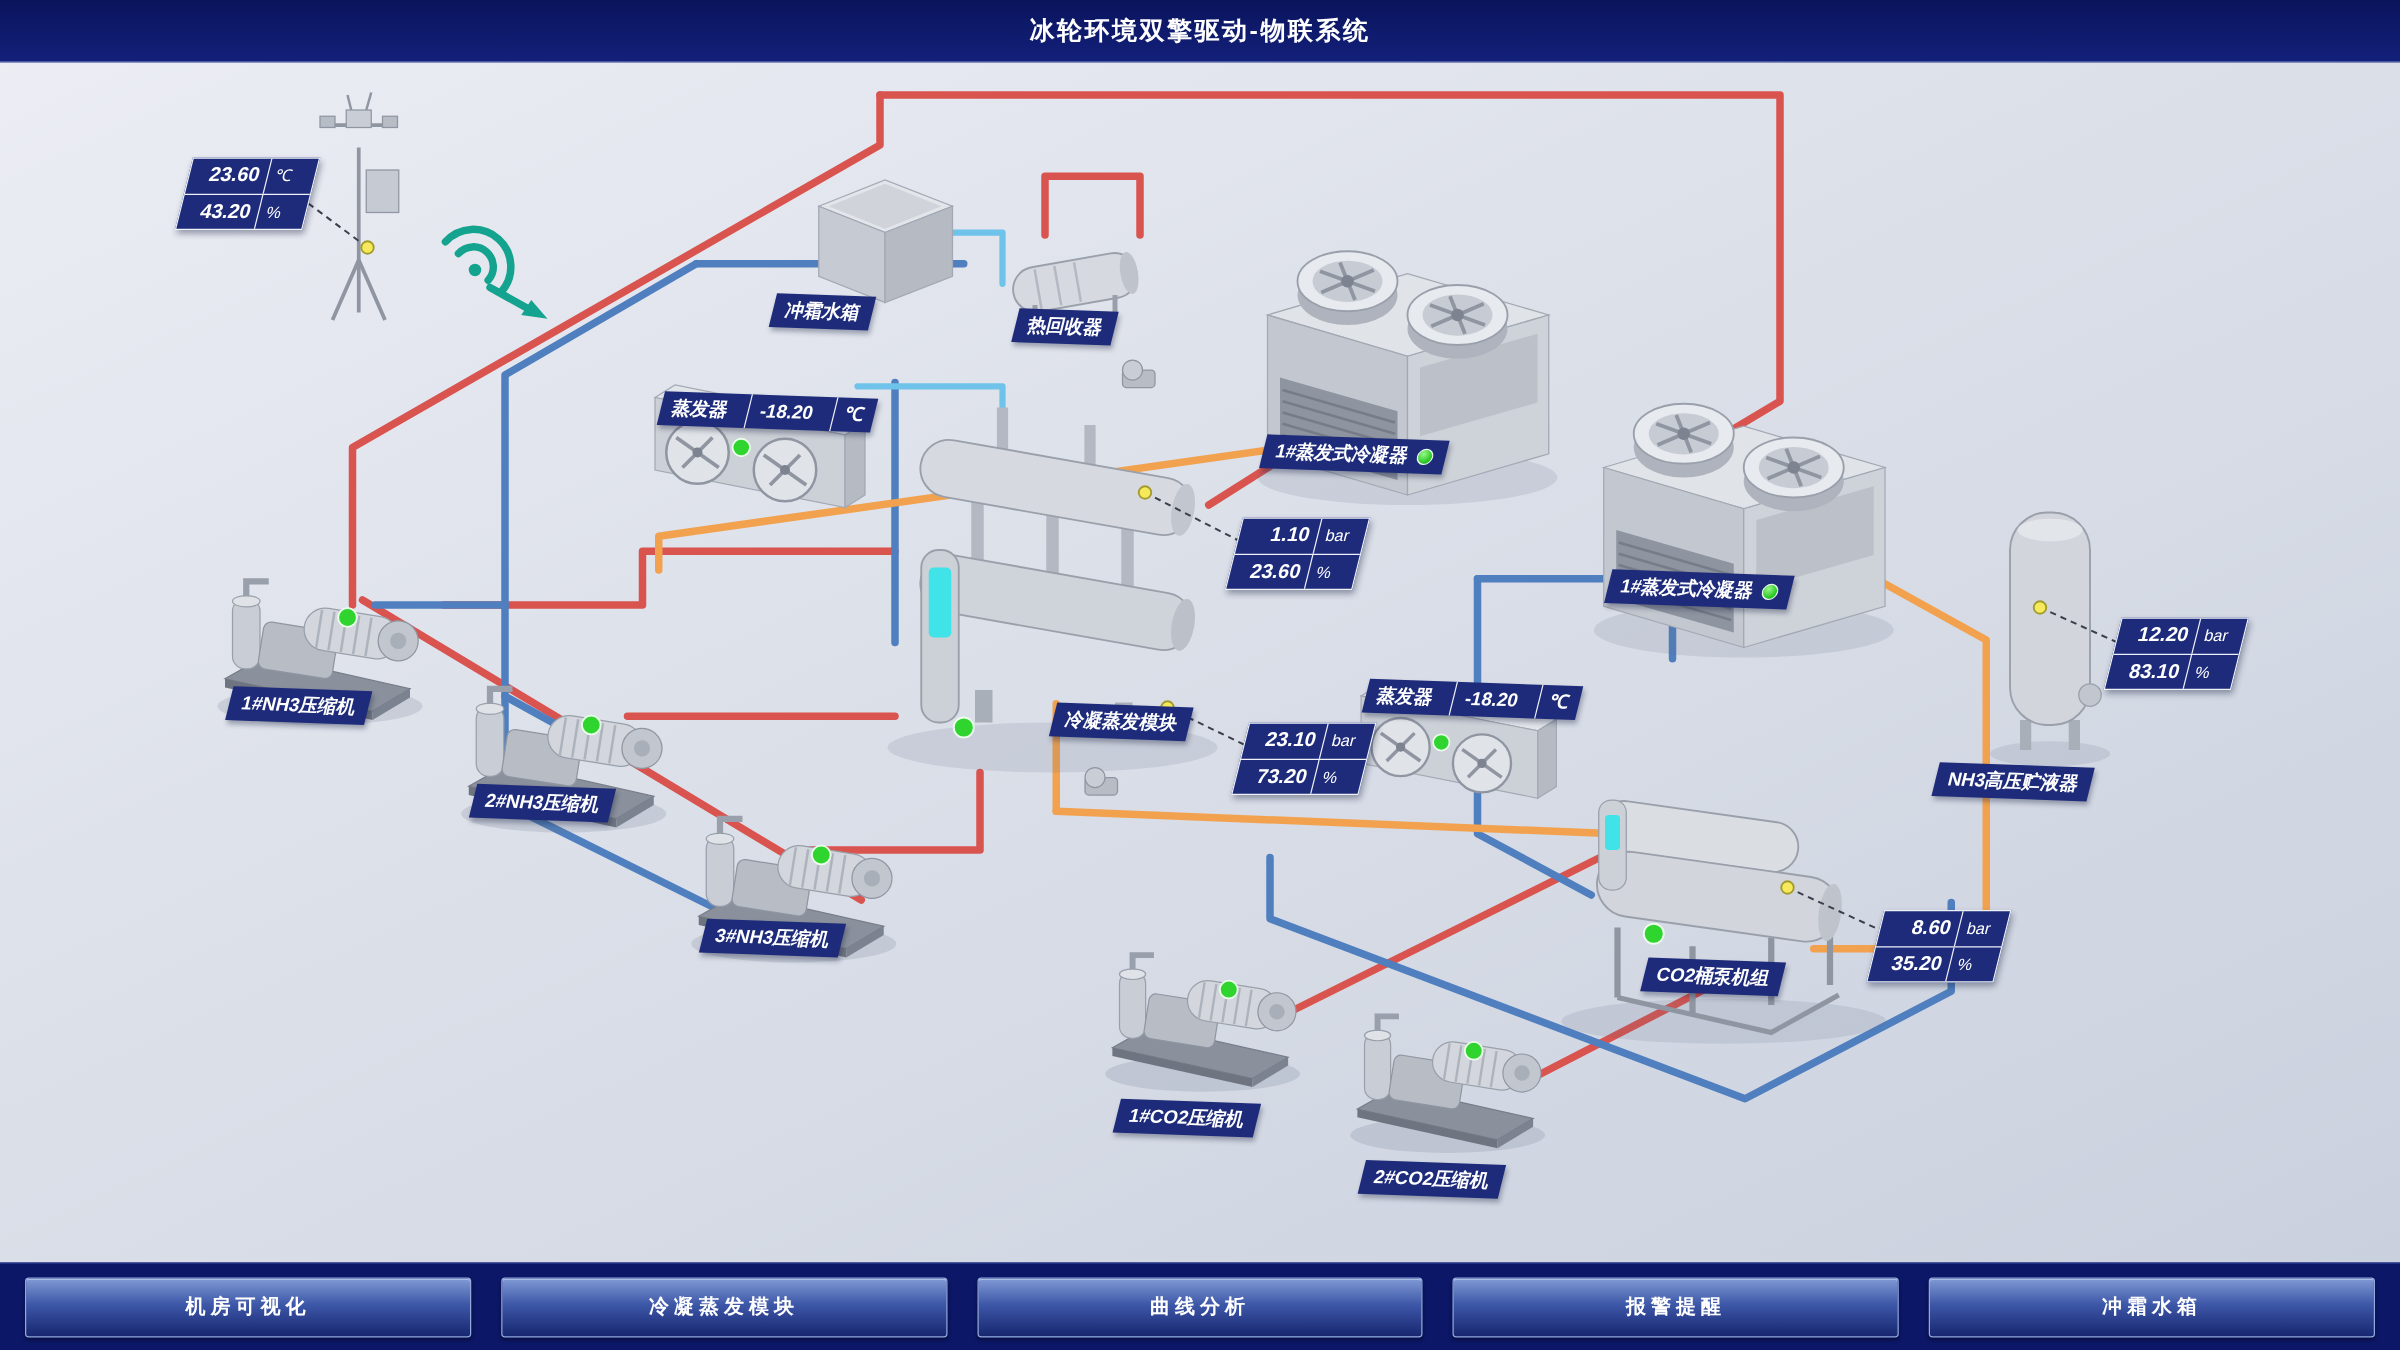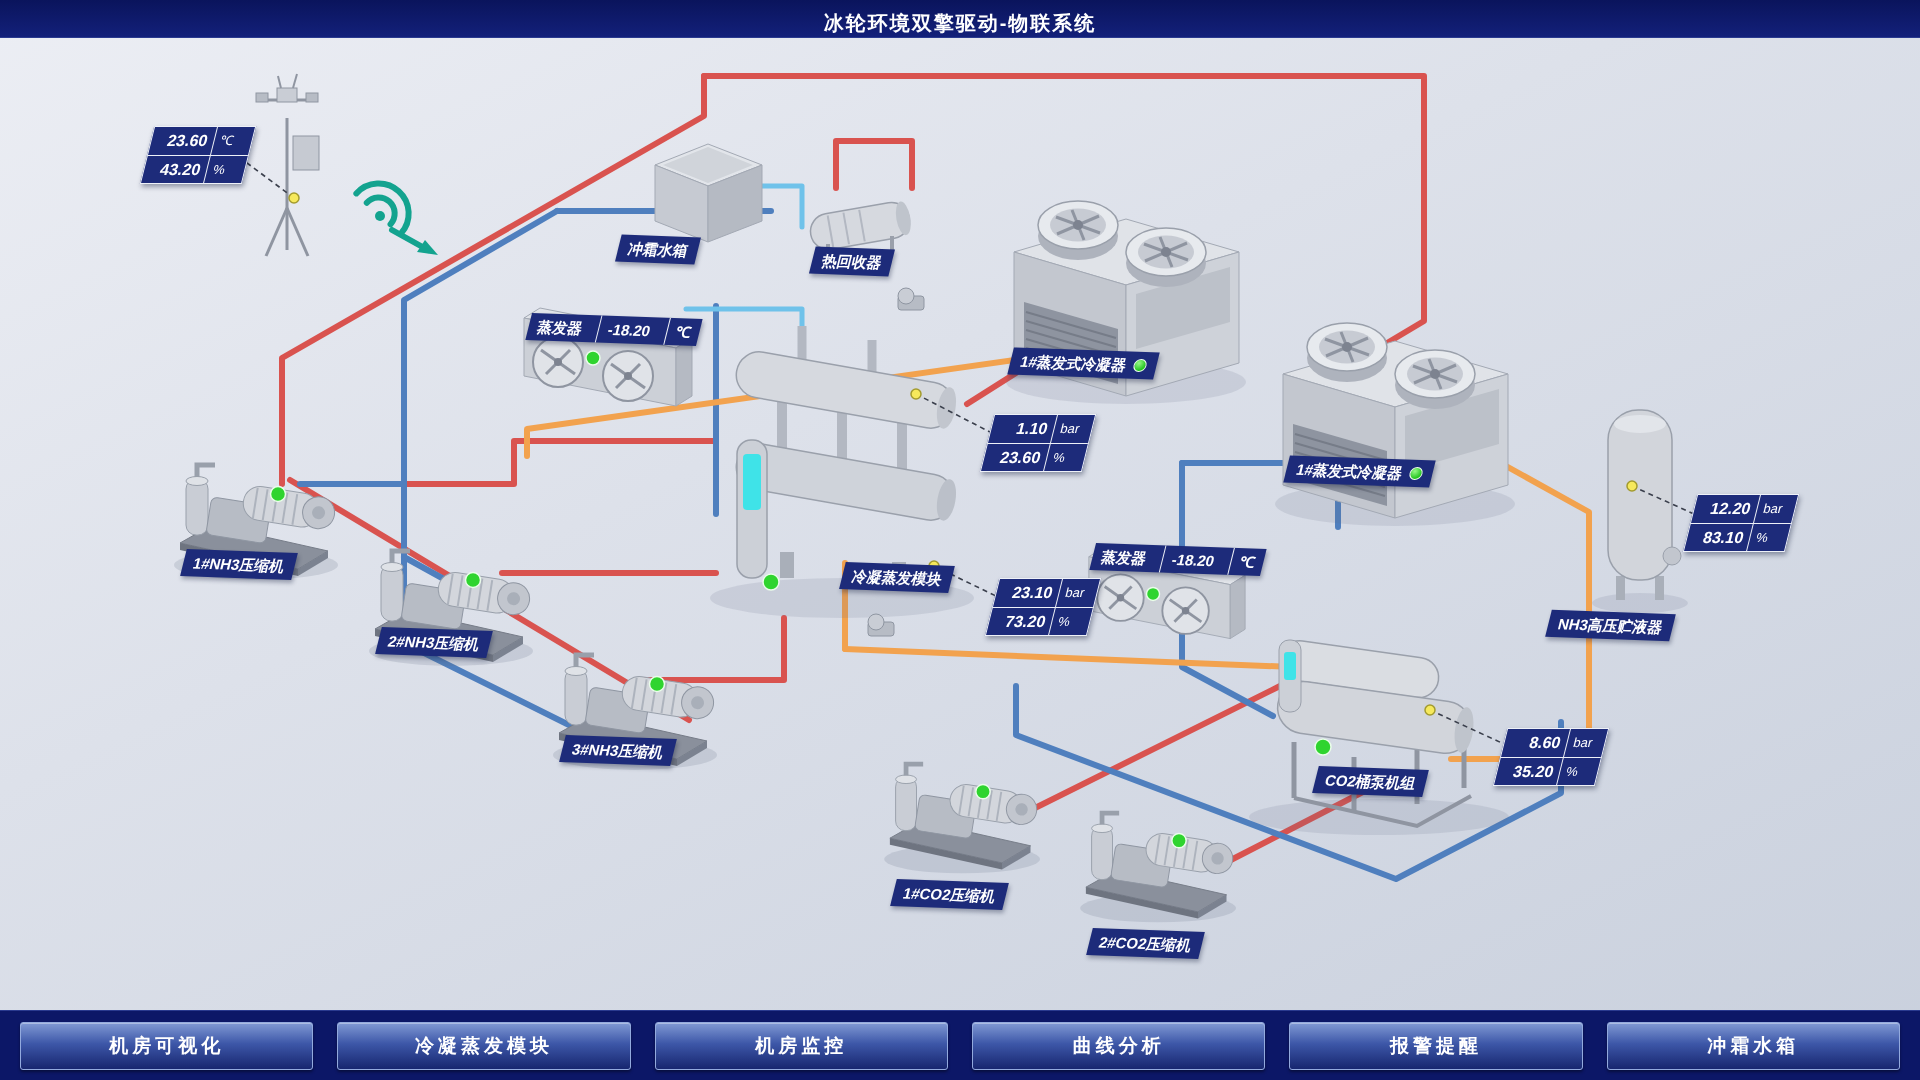--- a/index.html
+++ b/index.html
@@ -2,22 +2,22 @@
 <html><head>
 <meta charset="utf-8">
 <style>
   * { margin:0; padding:0; box-sizing:border-box; }
   html,body { width:1920px; height:1080px; overflow:hidden; font-family:"Liberation Sans",sans-serif; background:#cdd4e0; }
   .app { position:relative; width:1920px; height:1080px; }
 
   .scene { position:absolute; inset:0; background:linear-gradient(155deg,#eceef4 0%,#dde1ea 40%,#c9d0dd 100%); }
   .scene-svg { position:absolute; left:0; top:0; }
 
-  .header { position:absolute; top:0; left:0; right:0; height:38px; z-index:20;
-            background:linear-gradient(180deg,#0a145c,#13207a); display:flex; align-items:flex-end; justify-content:center;
+  .header { position:absolute; top:0; left:0; right:0; height:50px; z-index:20;
+            background:linear-gradient(180deg,#0a145c,#13207a); display:flex; align-items:center; justify-content:center;
             border-bottom:1px solid #2a3a8f; }
   .header-title { color:#ffffff; font-size:20px; font-weight:bold; letter-spacing:2px; }
 
   .plate { position:absolute; z-index:10; background:#1d2b7a; color:#fff; font-weight:bold; font-size:15px;
            line-height:1; padding:6px 10px; white-space:nowrap; display:flex; align-items:center; gap:7px;
            transform:skewX(-12deg) rotate(2deg); box-shadow:2px 3px 4px rgba(20,30,60,.35); }
   .plate-split { padding:0; }
   .plate-split .seg { padding:6px 9px; }
   .plate-split .seg + .seg { border-left:1px solid #eef1f8; }
   .dot { width:13px; height:13px; border-radius:50%; flex:0 0 auto;
@@ -27,21 +27,21 @@
            border:1px solid #eef1f8; box-shadow:2px 3px 5px rgba(20,30,60,.4); }
   .gauge .row { display:flex; }
   .gauge .row + .row { border-top:1px solid #eef1f8; }
   .gauge .val { width:62px; padding:5px 6px; text-align:right; color:#fff; font-weight:bold; font-size:16px; line-height:1.1; }
   .gauge .unit { width:38px; padding:6px 6px 4px; border-left:1px solid #eef1f8; color:#fff; font-size:13px; line-height:1.2; }
 
   .navbar { position:absolute; left:0; right:0; bottom:0; height:70px; z-index:20; background:#0c1767;
             border-top:1px solid #2a3a8f; display:flex; align-items:center; gap:24px; padding:0 20px; }
   .nav-btn { flex:1; height:48px; border:1px solid #93aade; border-radius:3px; cursor:pointer;
              background:linear-gradient(180deg,#8099d4 0%,#3d57a8 45%,#17266f 100%);
-             color:#fff; font-weight:bold; font-size:19px; letter-spacing:4px; font-family:inherit;
+             color:#fff; font-weight:bold; font-size:16px; letter-spacing:4px; font-family:inherit;
              box-shadow:inset 0 1px 0 rgba(255,255,255,.35), 0 2px 3px rgba(0,0,0,.4); }
 </style>
 </head>
 <body>
 
 <div class="app">
 
   <div class="scene">
     <svg class="scene-svg" width="1920" height="1080" viewBox="0 0 1920 1080">
       <defs>
@@ -385,19 +385,18 @@
       </div>
   </div>
 
   <div class="header">
     <span class="header-title">冰轮环境双擎驱动-物联系统</span>
   </div>
 
   <div class="navbar">
     <button class="nav-btn">机房可视化</button>
     <button class="nav-btn">冷凝蒸发模块</button>
-    <button class="nav-btn">机房监控</button>
     <button class="nav-btn">曲线分析</button>
     <button class="nav-btn">报警提醒</button>
     <button class="nav-btn">冲霜水箱</button>
   </div>
 
 </div>
 
 </body></html>

